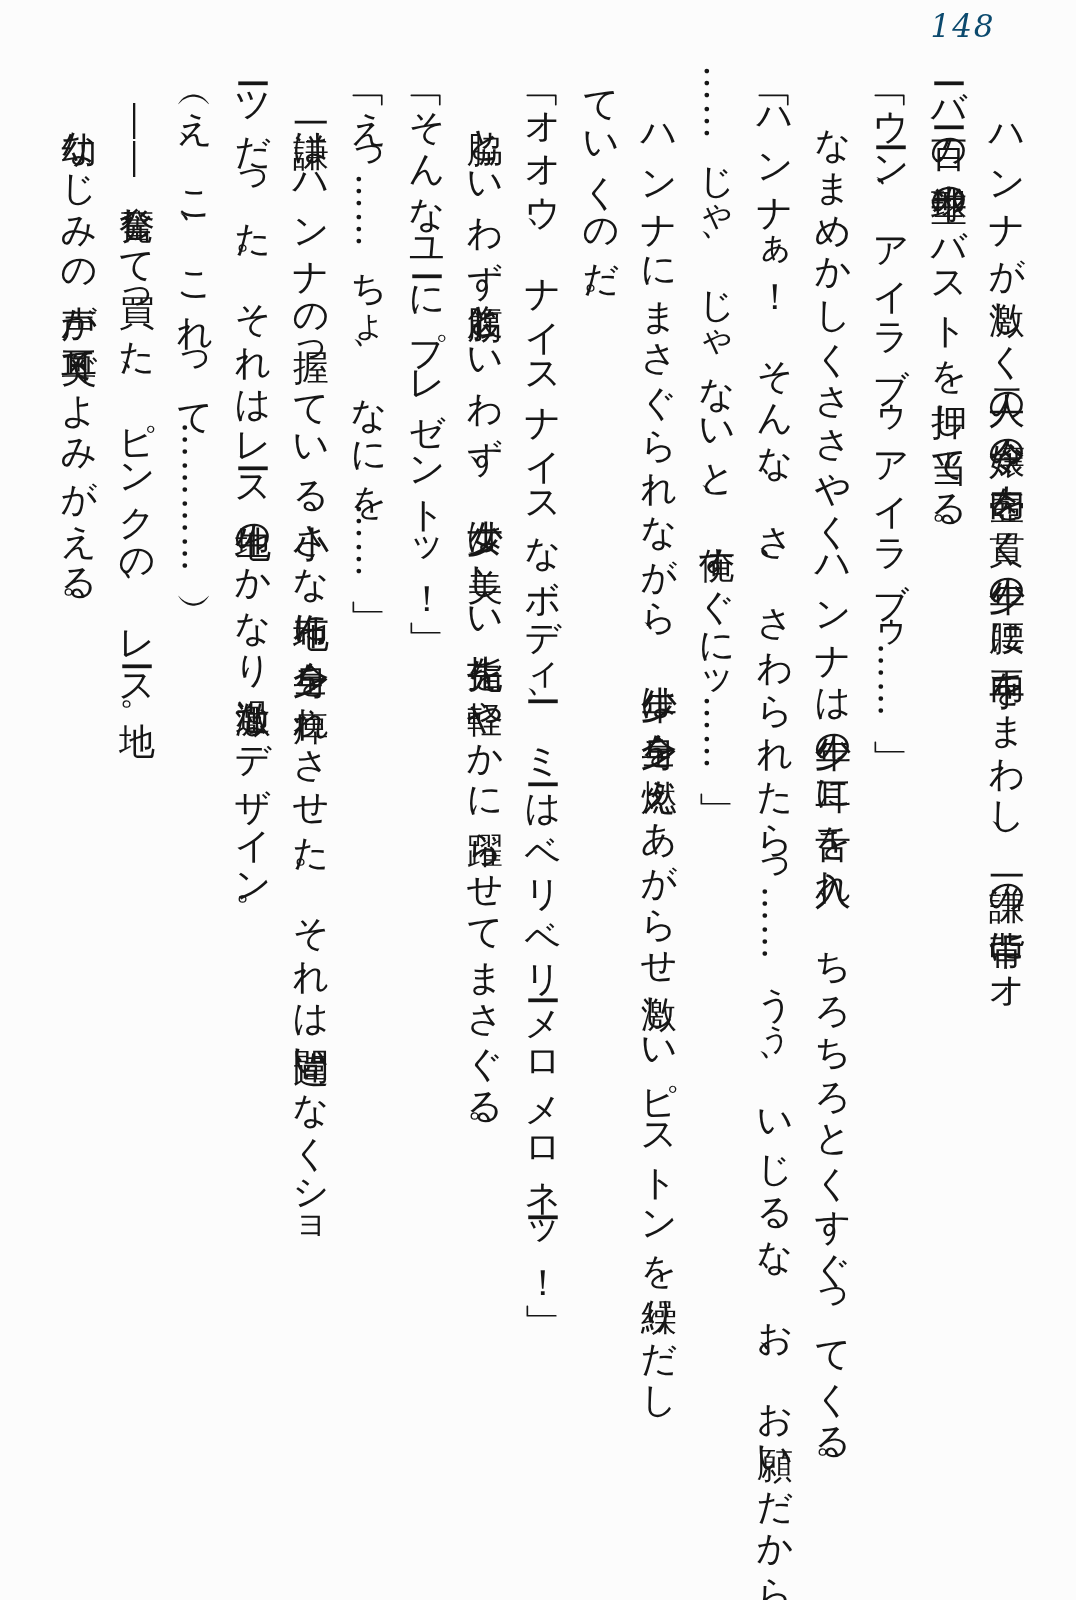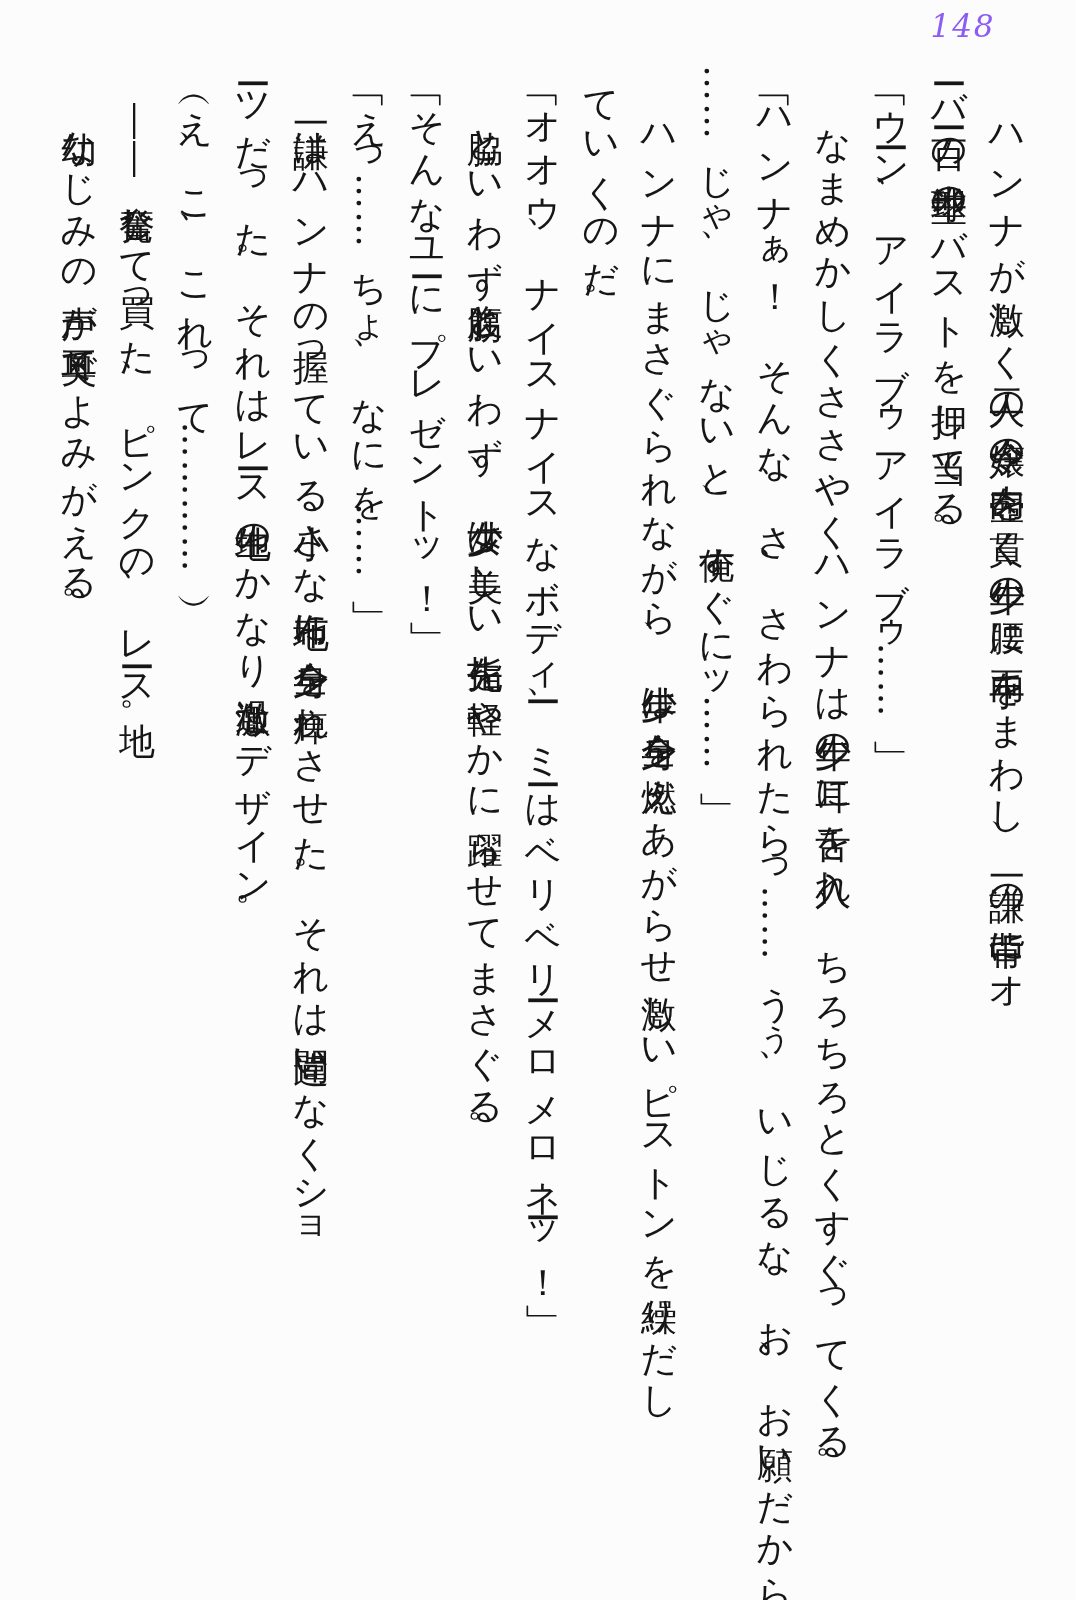--- a/index.html
+++ b/index.html
@@ -22,21 +22,21 @@
   .page-number {
     position: absolute;
     top: 8px;
     left: 928px;
     width: 70px;
     text-align: center;
     font-family: "DejaVu Serif", "Liberation Serif", serif;
     font-style: italic;
     font-size: 31px;
     letter-spacing: 2px;
-    color: #8b5cf6;
+    color: #0c4a6e;
   }
   .text-area {
     position: absolute;
     top: 65px;
     right: 40px;
     width: 986px;
     height: 1535px;
     writing-mode: vertical-rl;
     -webkit-writing-mode: vertical-rl;
     text-orientation: mixed;

